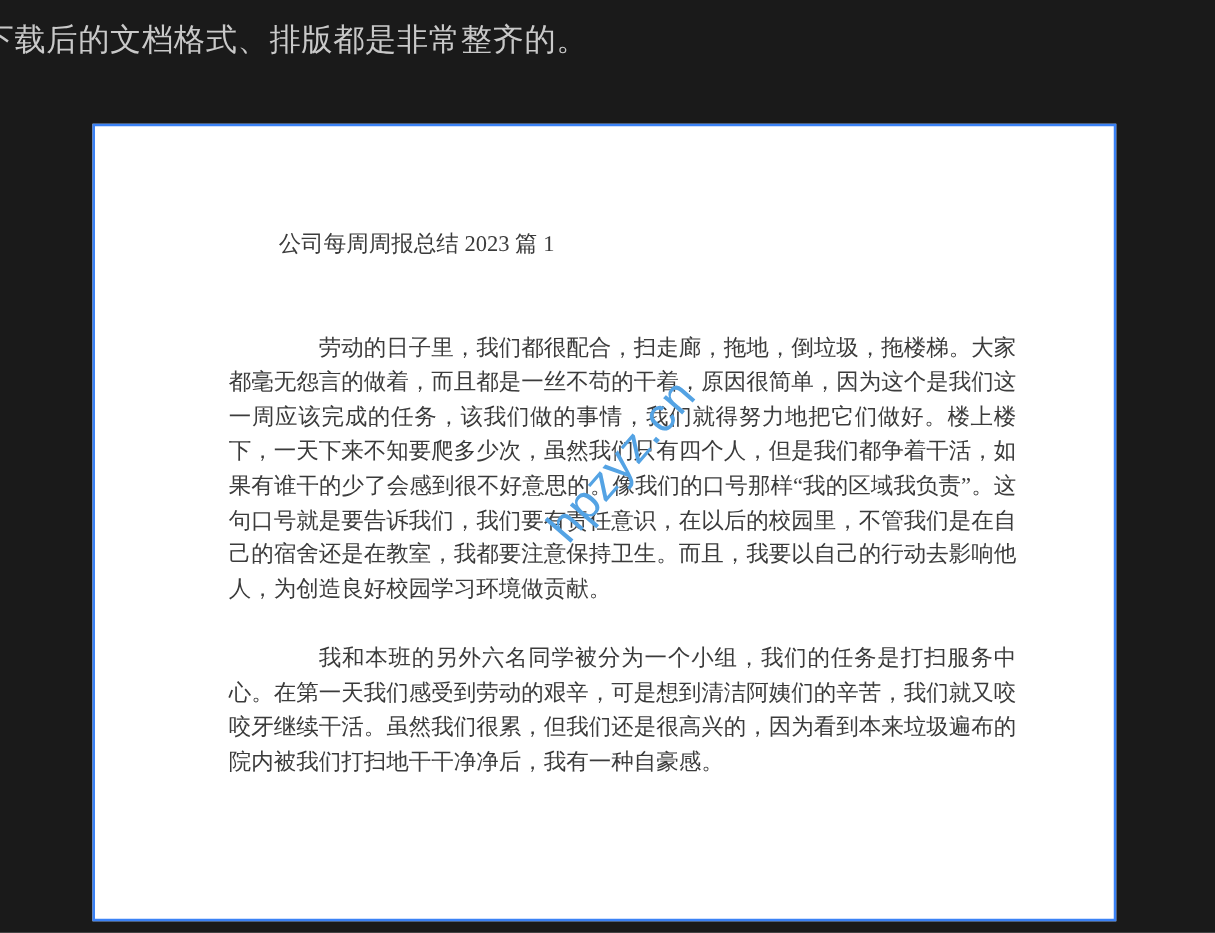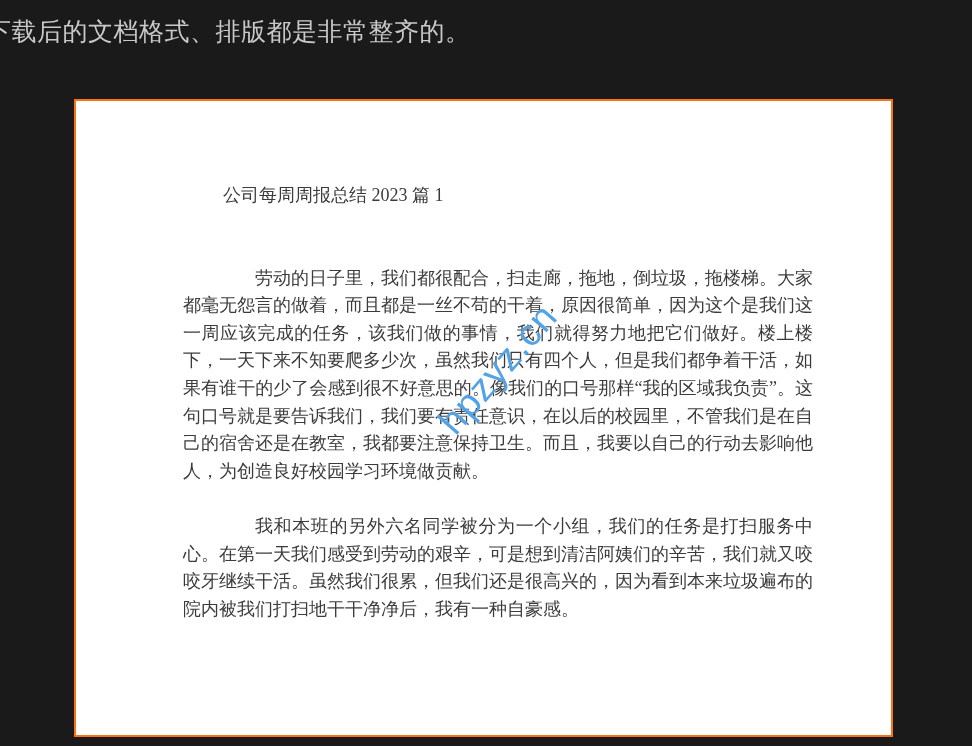--- a/index.html
+++ b/index.html
@@ -25,21 +25,21 @@
     white-space: nowrap;
   }
   .page {
     position: absolute;
     left: 74px;
     top: 99px;
     width: 819px;
     height: 638px;
     box-sizing: border-box;
     background: #ffffff;
-    border: 2px solid #f97316;
+    border: 2px solid #3b82f6;
     overflow: hidden;
   }
   .page-content {
     position: relative;
     box-sizing: border-box;
     width: 100%;
     height: 100%;
     padding: 81px 78px 0 107px;
     font-family: "Liberation Serif", "DejaVu Serif", serif;
     font-size: 18px;

